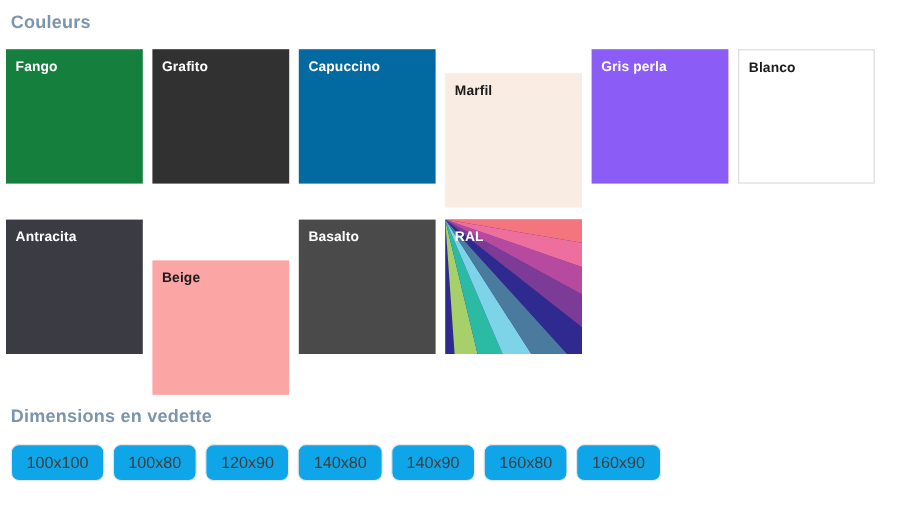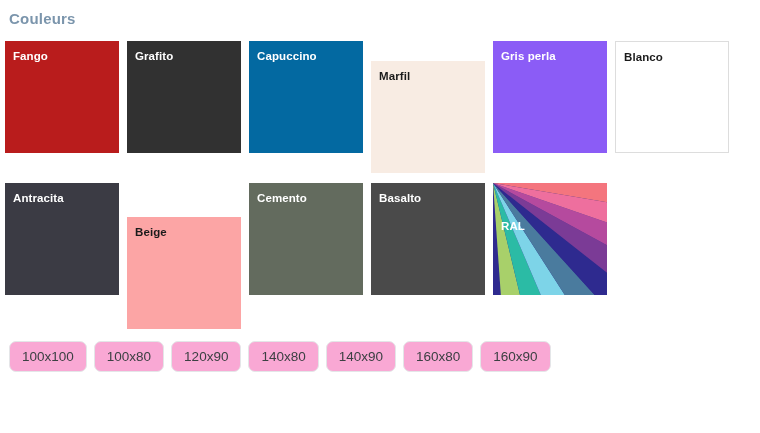--- a/index.html
+++ b/index.html
@@ -104,38 +104,38 @@
 
   .chip {
     box-sizing: border-box;
     display: inline-flex;
     align-items: center;
     justify-content: center;
     height: 31px;
     padding: 0 12px;
     border: 1px solid #e4e6e8;
     border-radius: 7px;
-    background: #f9a8d4;
+    background: #0ea5e9;
     color: #3c4043;
     font-size: 13.5px;
     line-height: 1;
     white-space: nowrap;
     cursor: pointer;
     text-decoration: none;
   }
 </style>
 </head>
 <body>
 
 <div class="page">
 
   <h2 class="section-title" id="colors-title">Couleurs</h2>
 
   <ul class="swatch-grid" id="swatch-grid">
-      <li class="swatch" style="background: #b91c1c;">
+      <li class="swatch" style="background: #15803d;">
         <span class="swatch-label" style="color: rgb(255, 255, 255);">Fango</span>
       </li>
       <li class="swatch" style="background: rgb(49, 49, 49);">
         <span class="swatch-label" style="color: rgb(255, 255, 255);">Grafito</span>
       </li>
       <li class="swatch" style="background: #0369a1;">
         <span class="swatch-label" style="color: rgb(255, 255, 255);">Capuccino</span>
       </li>
       <li class="swatch" style="background: rgb(248, 236, 227); margin-top: 20px;">
         <span class="swatch-label" style="color: rgb(27, 27, 27);">Marfil</span>
@@ -145,42 +145,40 @@
       </li>
       <li class="swatch bordered" style="background: rgb(255, 255, 255);">
         <span class="swatch-label" style="color: rgb(27, 27, 27);">Blanco</span>
       </li>
       <li class="swatch" style="background: rgb(59, 59, 68);">
         <span class="swatch-label" style="color: rgb(255, 255, 255);">Antracita</span>
       </li>
       <li class="swatch" style="background: #fca5a5; margin-top: 34px;">
         <span class="swatch-label" style="color: rgb(27, 27, 27);">Beige</span>
       </li>
-      <li class="swatch" style="background: rgb(99, 107, 94);">
-        <span class="swatch-label" style="color: rgb(255, 255, 255);">Cemento</span>
-      </li>
       <li class="swatch" style="background: rgb(74, 74, 74);">
         <span class="swatch-label" style="color: rgb(255, 255, 255);">Basalto</span>
       </li>
       <li class="swatch" style="background: rgb(46, 42, 143);">
         <span class="ral-fan">
           <span class="ray" style="background: rgb(168, 208, 106); clip-path: polygon(0px 0px, 27.9px 399px, 93.8px 388.9px);"></span>
           <span class="ray" style="background: rgb(43, 187, 165); clip-path: polygon(0px 0px, 93.8px 388.9px, 157px 367.9px);"></span>
           <span class="ray" style="background: rgb(125, 212, 232); clip-path: polygon(0px 0px, 157px 367.9px, 215.9px 336.7px);"></span>
           <span class="ray" style="background: rgb(74, 123, 158); clip-path: polygon(0px 0px, 215.9px 336.7px, 268.8px 296.2px);"></span>
           <span class="ray" style="background: rgb(46, 42, 143); clip-path: polygon(0px 0px, 268.8px 296.2px, 314.2px 247.5px);"></span>
           <span class="ray" style="background: rgb(123, 59, 150); clip-path: polygon(0px 0px, 314.2px 247.5px, 351px 191.9px);"></span>
           <span class="ray" style="background: rgb(181, 74, 158); clip-path: polygon(0px 0px, 351px 191.9px, 378px 131px);"></span>
           <span class="ray" style="background: rgb(238, 111, 158); clip-path: polygon(0px 0px, 378px 131px, 394.5px 66.4px);"></span>
           <span class="ray" style="background: rgb(244, 117, 126); clip-path: polygon(0px 0px, 394.5px 66.4px, 400px 0px);"></span>
         </span>
-        <span class="swatch-label" style="color: rgb(255, 255, 255); margin-top: 28px;">RAL</span>
+        <span class="swatch-label" style="color: rgb(255, 255, 255);">RAL</span>
       </li>
     </ul>
 
+  <h2 class="section-title" id="dimensions-title">Dimensions en vedette</h2>
 
   <ul class="chip-row" id="chip-row">
       <li style="list-style: none;"><a class="chip" href="#">100x100</a></li>
       <li style="list-style: none;"><a class="chip" href="#">100x80</a></li>
       <li style="list-style: none;"><a class="chip" href="#">120x90</a></li>
       <li style="list-style: none;"><a class="chip" href="#">140x80</a></li>
       <li style="list-style: none;"><a class="chip" href="#">140x90</a></li>
       <li style="list-style: none;"><a class="chip" href="#">160x80</a></li>
       <li style="list-style: none;"><a class="chip" href="#">160x90</a></li>
     </ul>

